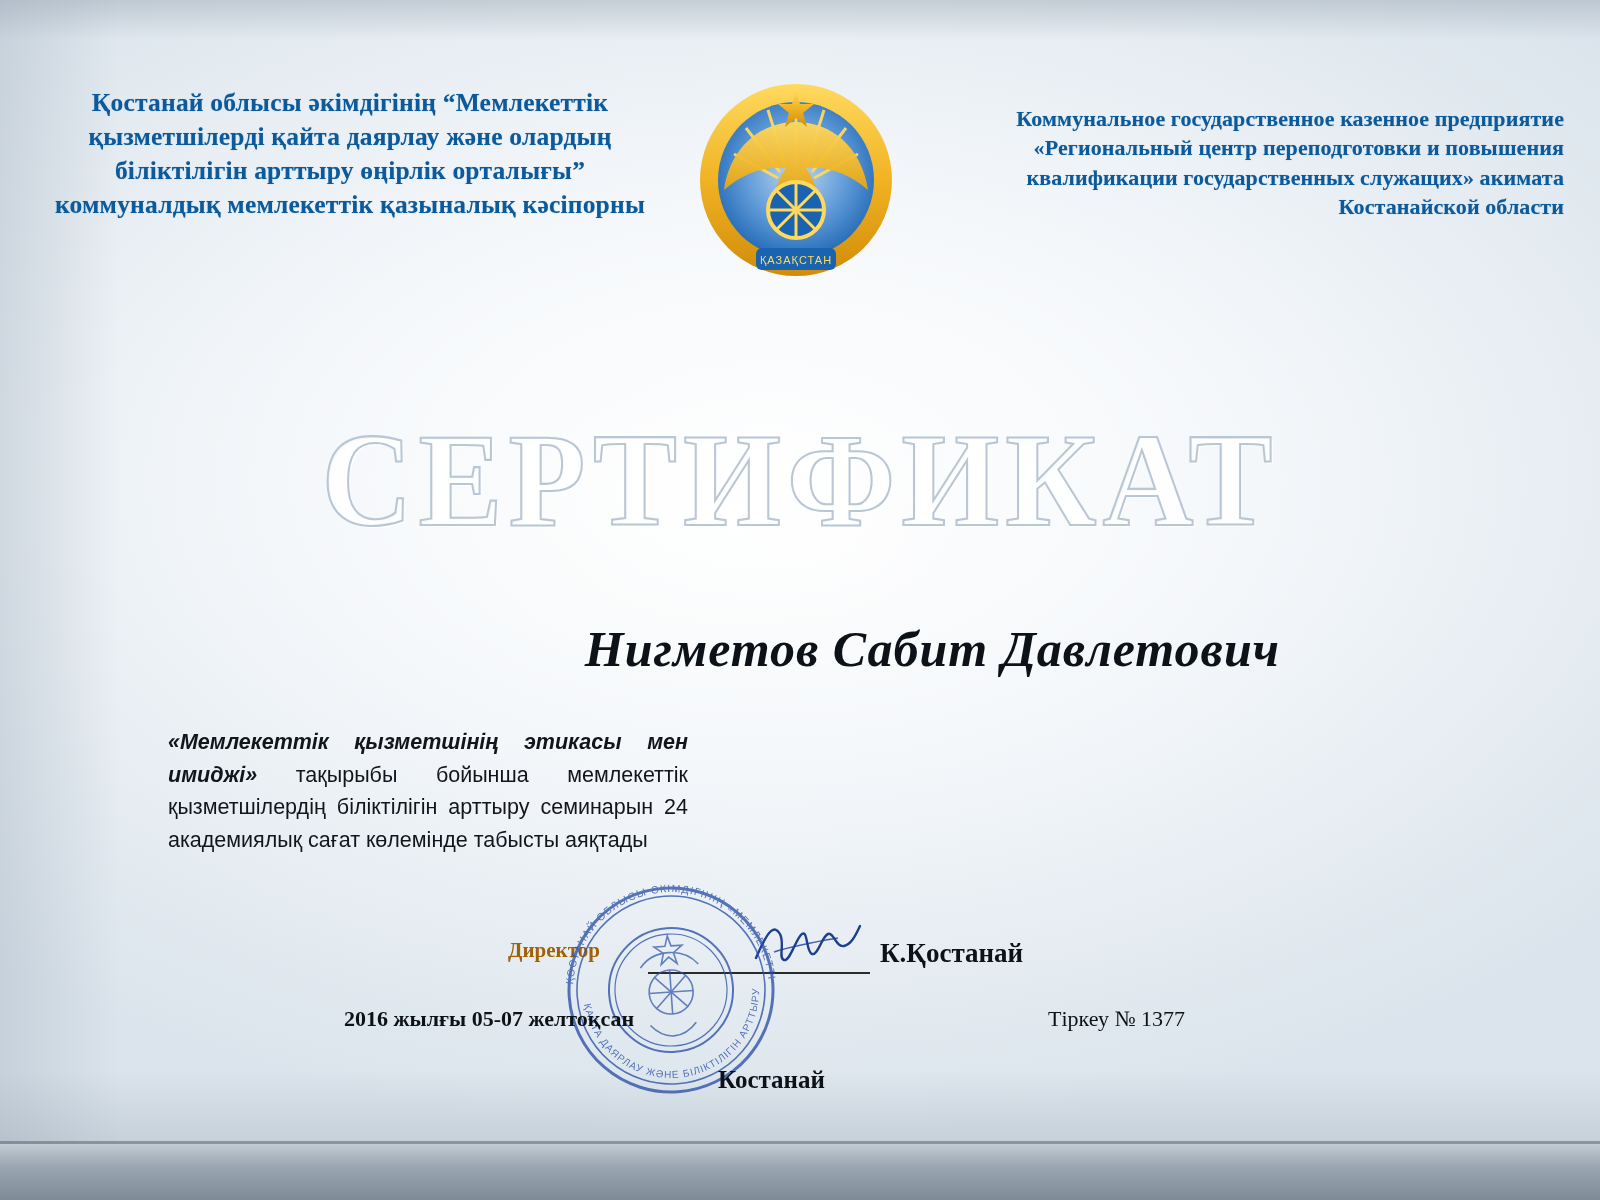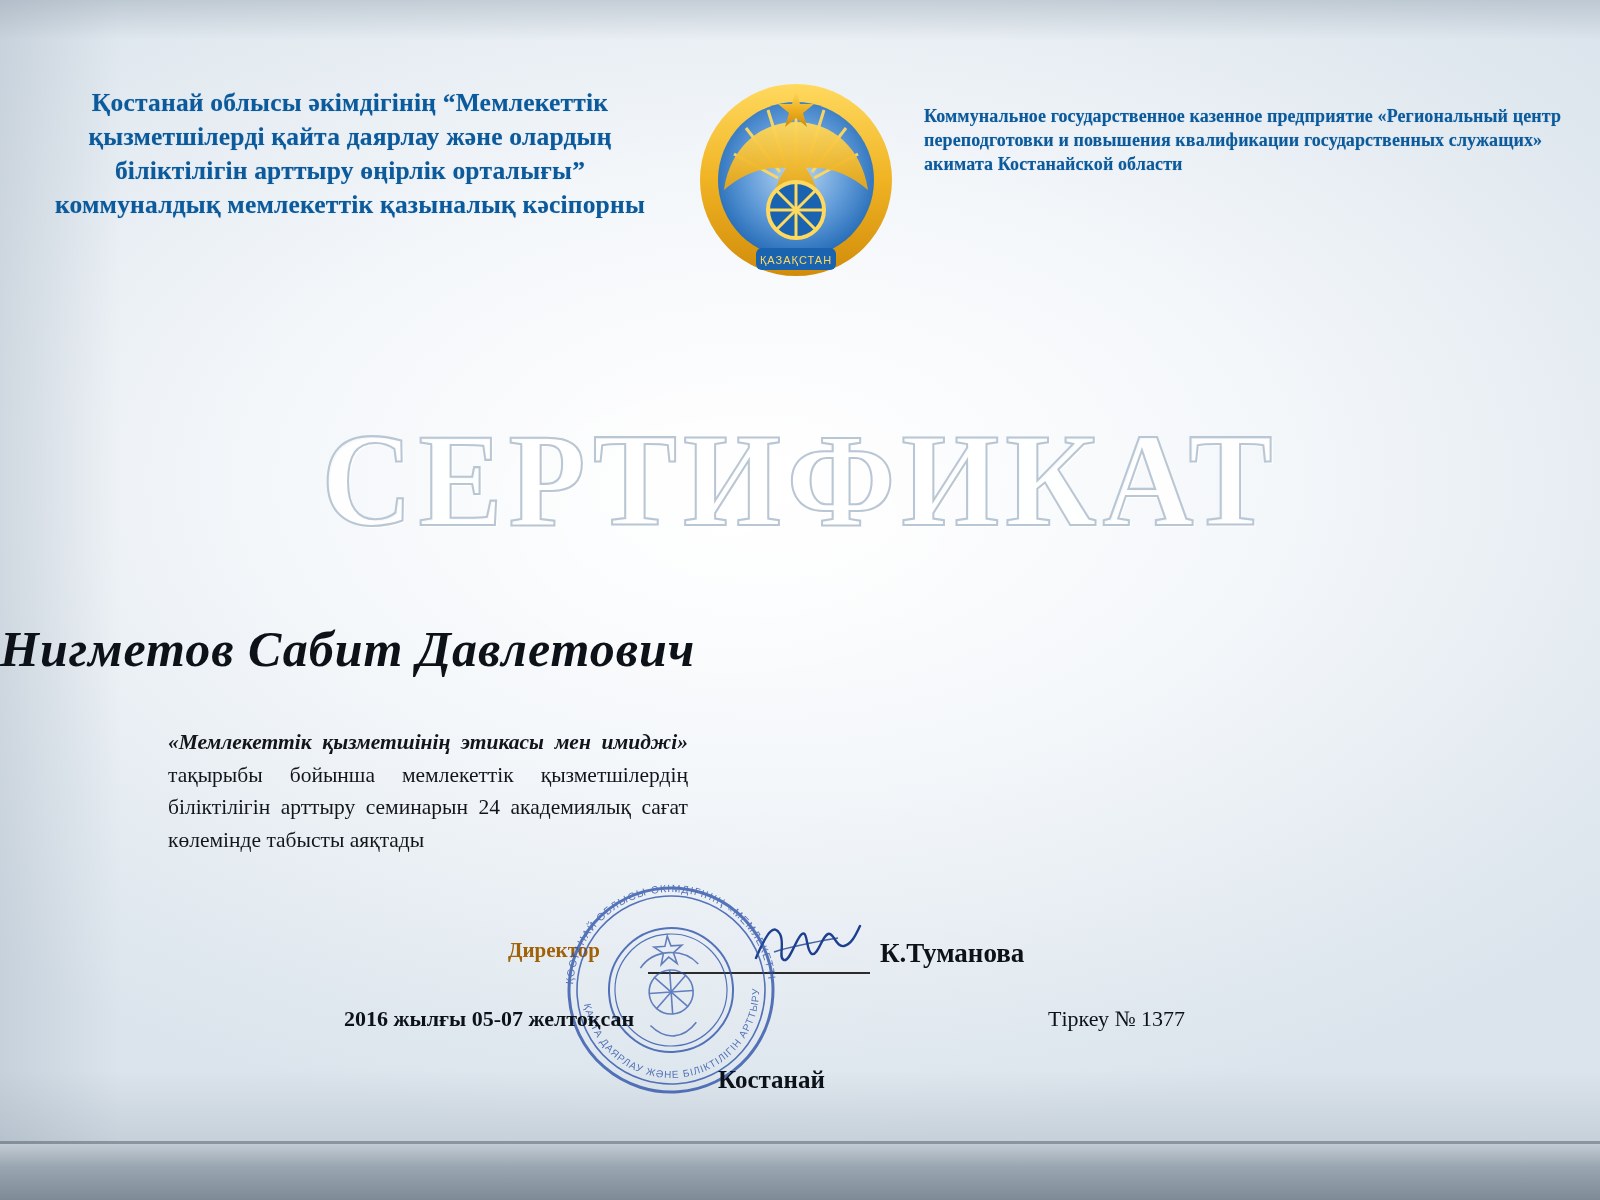--- a/index.html
+++ b/index.html
@@ -62,25 +62,25 @@
     font-size: 25.5px;
     line-height: 1.33;
     letter-spacing: 0.2px;
     text-shadow: 0 0 1px rgba(11,90,156,0.35);
   }
   .header-right {
     position: absolute;
     right: 36px;
     top: 104px;
     width: 640px;
-    text-align: left;
+    text-align: right;
     color: #0b5a9c;
     font-family: "Liberation Serif", serif;
     font-weight: bold;
-    font-size: 18px;
+    font-size: 22px;
     line-height: 1.34;
     letter-spacing: 0.1px;
     text-shadow: 0 0 1px rgba(11,90,156,0.35);
   }
 
   
   .emblem {
     position: absolute;
     left: 690px;
     top: 62px;
@@ -112,34 +112,34 @@
     font-size: 27px;
     color: #12161b;
     font-family: "Liberation Serif", serif;
   }
 
   .recipient {
     position: absolute;
     left: 0;
     top: 620px;
     width: 1280px;
-    text-align: left;
+    text-align: right;
     font-family: "Liberation Serif", serif;
     font-style: italic;
     font-weight: bold;
     font-size: 50px;
     color: #0d1218;
     letter-spacing: 1px;
   }
 
   
   .col {
     position: absolute;
     top: 726px;
-    font-family: Liberation Serif, serif;
+    font-family: Liberation Sans, sans-serif;
     font-size: 21.5px;
     line-height: 1.52;
     color: #12161b;
     text-align: justify;
   }
   .col-left { left: 168px; width: 520px; }
   .col-right { left: 862px; width: 548px; }
   .col em {
     font-style: italic;
     font-weight: bold;
@@ -298,21 +298,21 @@
 
 
   <div class="director-label">Директор</div>
   <div class="sign-line"></div>
   <div class="signature">
     <svg viewBox="0 0 110 62" width="110" height="62" aria-hidden="true">
       <path d="M4 46 C16 18 22 12 28 22 C33 32 26 46 32 48 C38 50 44 26 50 22 C56 18 54 40 60 42 C66 44 70 24 76 22 C82 20 84 36 92 34 C100 32 104 22 108 14" fill="none" stroke="#1d3f8f" stroke-width="2.4" stroke-linecap="round"></path>
       <path d="M22 40 C40 34 62 30 86 26" fill="none" stroke="#1d3f8f" stroke-width="1.6" opacity="0.8"></path>
     </svg>
   </div>
-  <div class="director-name">К.Туманова</div>
+  <div class="director-name">К.Қостанай</div>
 
   <div class="stamp">
     <svg viewBox="0 0 230 232" width="230" height="232" aria-hidden="true">
       <defs>
         <path id="arcOuter" d="M 115,222 m -100,0 a 100,100 0 1,1 200,0 a 100,100 0 1,1 -200,0"></path>
         <path id="arcTop" d="M 17,116 a 98,98 0 0 1 196,0"></path>
         <path id="arcBottom" d="M 27,116 a 88,88 0 0 0 176,0"></path>
       </defs>
       <g stroke="#2b50a8" fill="none">
         <circle cx="115" cy="116" r="102" stroke-width="3"></circle>

